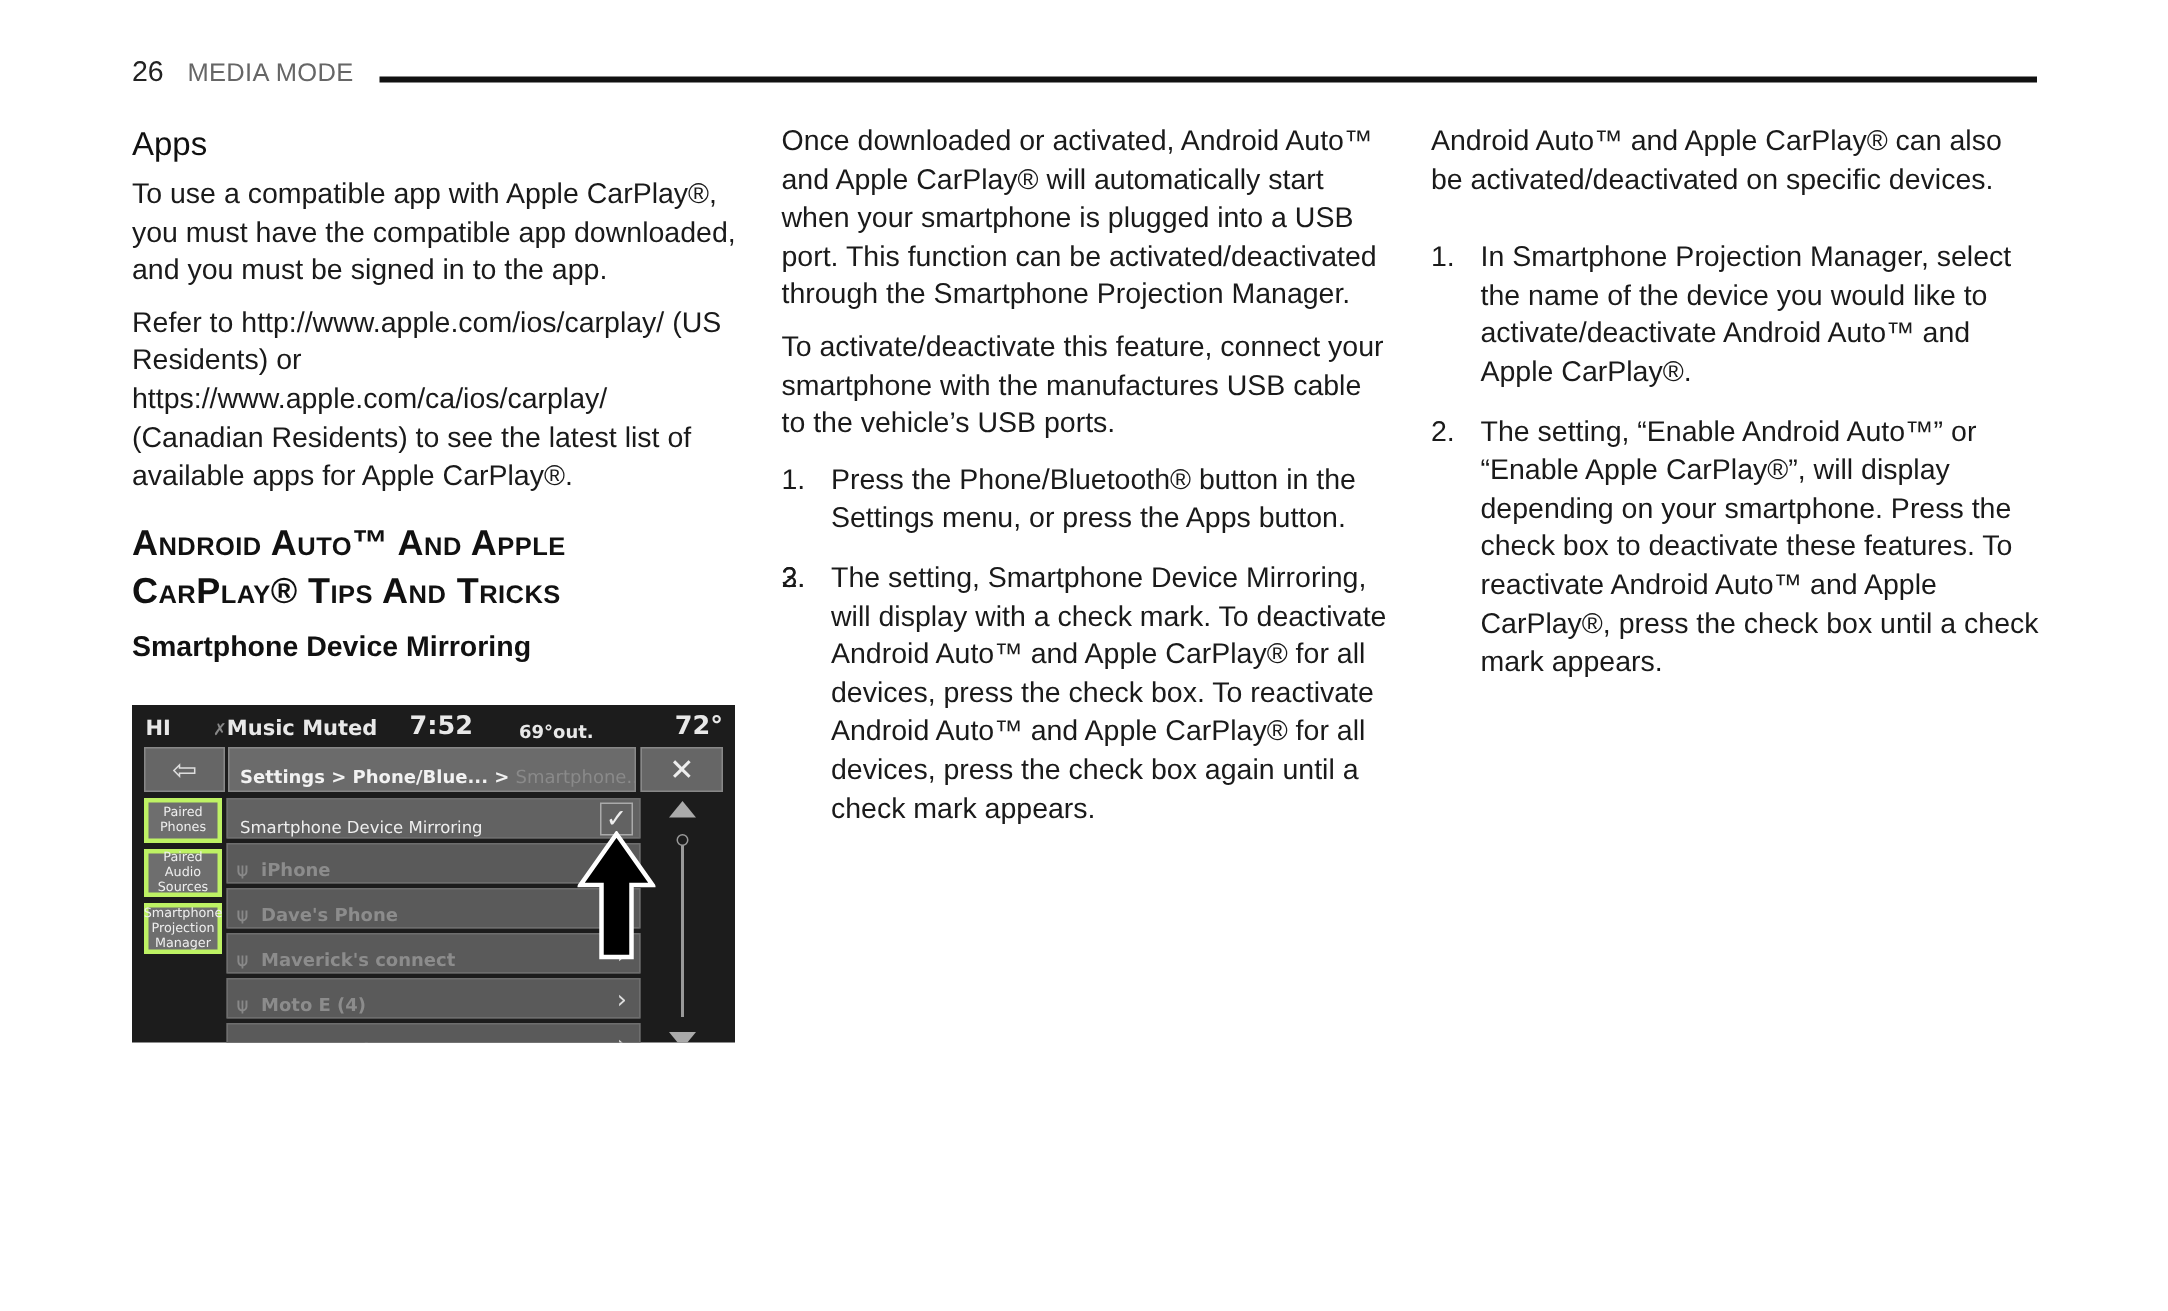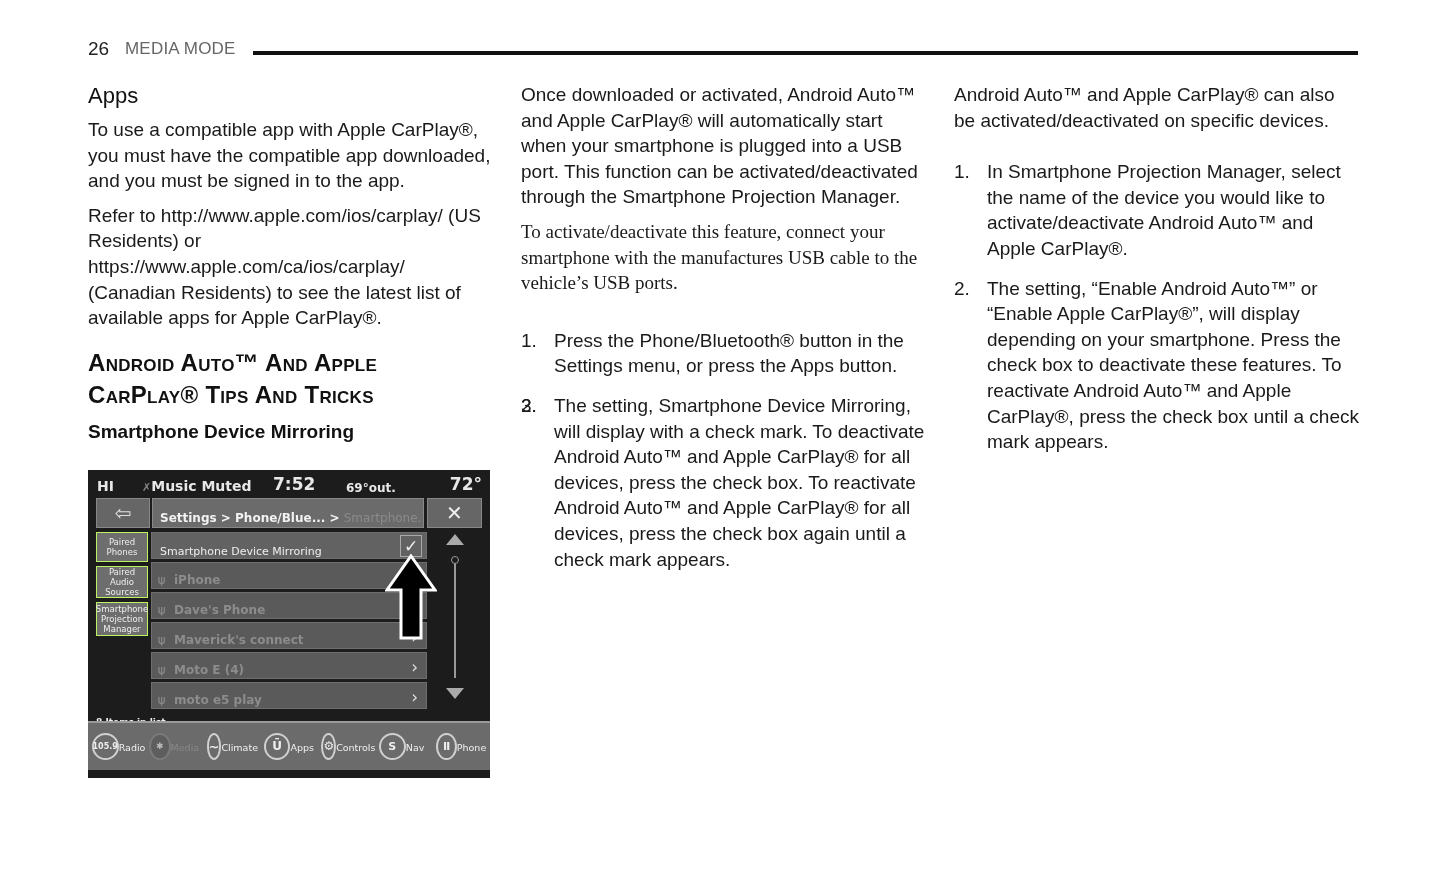--- a/index.html
+++ b/index.html
@@ -21,37 +21,37 @@
   .h-apps { font-size: 22px; font-weight: normal; margin: 0 0 7px 0; line-height: 28px; color: #111; }
   .para { margin: 0 0 9px 0; }
   .h-main { font-weight: bold; font-size: 24px; line-height: 32px; margin: 16px 0 8px 0; font-variant: small-caps; letter-spacing: 0.3px; color: #111; }
   .h-sub { font-size: 19px; margin: 0 0 26px 0; color: #111; }
 
   ol.steps { list-style: none; margin: 0; padding: 0; }
   ol.steps li { position: relative; padding-left: 33px; margin-bottom: 14px; }
   ol.steps li .num { position: absolute; left: 0; top: 0; }
 
   
-  .figure { position: relative; width: 402px; height: 308px; background: #1c1c1c; font-family: "DejaVu Sans", sans-serif; color: #e8e8e8; overflow: hidden; }
+  .figure { position: relative; width: 402px; height: 225px; background: #1c1c1c; font-family: "DejaVu Sans", sans-serif; color: #e8e8e8; overflow: hidden; }
   .status-bar { position: absolute; left: 0; top: 0; width: 402px; height: 26px; }
   .status-bar span { position: absolute; top: 4px; font-size: 14px; font-weight: bold; }
   .sb-hi { left: 9px; }
   .sb-muted { left: 54px; font-size: 13px !important; }
   .sb-time { left: 185px; font-size: 17px !important; top: 2px !important; }
   .sb-out { left: 258px; font-size: 12px !important; top: 6px !important; }
   .sb-temp { right: 8px; font-size: 17px !important; top: 2px !important; }
 
   .nav-bar { position: absolute; top: 28px; left: 8px; height: 30px; width: 386px; }
   .back-btn { position: absolute; left: 0; top: 0; width: 54px; height: 30px; background: #666; border: 1px solid #888; box-sizing: border-box; display:flex; align-items:center; justify-content:center; font-size: 20px; color: #ddd; }
   .crumb { position: absolute; left: 56px; top: 0; width: 272px; height: 30px; background: #6b6b6b; border: 1px solid #888; box-sizing: border-box; font-size: 12px; font-weight: bold; padding: 7px 0 0 7px; color: #f2f2f2; white-space: nowrap; overflow: hidden; }
   .crumb .dim { color: #8a8a8a; font-weight: normal; }
   .close-btn { position: absolute; left: 331px; top: 0; width: 55px; height: 30px; background: #666; border: 1px solid #888; box-sizing: border-box; display:flex; align-items:center; justify-content:center; font-size: 20px; color: #eee; }
 
   .side-tabs { position: absolute; left: 8px; top: 62px; width: 52px; }
-  .side-tab { width: 52px; background: #6e6e6e; border: 1px solid #bef264; box-sizing: border-box; font-size: 8.5px; line-height: 10px; text-align: center; color: #eee; margin-bottom: 4px; display: flex; align-items: center; justify-content: center; }
+  .side-tab { width: 52px; background: #6e6e6e; border: 3px solid #bef264; box-sizing: border-box; font-size: 8.5px; line-height: 10px; text-align: center; color: #eee; margin-bottom: 4px; display: flex; align-items: center; justify-content: center; }
 
   .list { position: absolute; left: 63px; top: 62px; width: 276px; }
   .list-row { height: 27px; margin-bottom: 3px; background: #5a5a5a; border: 1px solid #6e6e6e; box-sizing: border-box; position: relative; font-size: 12px; color: #8c8c8c; font-weight: bold; }
   .list-row.header-row { background: #626262; color: #eee; font-weight: normal; font-size: 11px; }
   .list-row .row-label { position: absolute; left: 8px; top: 6px; }
   .list-row .usb { position: absolute; left: 6px; top: 5px; font-size: 12px; color: #888; }
   .list-row .dev-label { position: absolute; left: 22px; top: 5px; }
   .list-row .chev { position: absolute; right: 8px; top: 2px; font-size: 17px; color: #ddd; font-weight: normal; }
   .checkbox { position: absolute; right: 4px; top: 2px; width: 22px; height: 22px; border: 1px solid #aaa; box-sizing: border-box; display:flex; align-items:center; justify-content:center; font-size: 17px; color: #eee; }
 
@@ -188,21 +188,21 @@
       <div class="bb-item">
         <div class="bb-icon" style="font-size:11px;">Ⅱ</div>
         <div class="bb-label">Phone</div>
       </div>
     </div>
   </div>
 </div>
 
 <div class="col col2">
   <p class="para">Once downloaded or activated, Android Auto™ and Apple CarPlay® will automatically start when your smartphone is plugged into a USB port. This function can be activated/deactivated through the Smartphone Projection Manager.</p>
-  <p class="para" style="margin-bottom:32px;font-family:Liberation Serif, serif;">To activate/deactivate this feature, connect your smartphone with the manufactures USB cable to the vehicle’s USB ports.</p>
+  <p class="para" style="margin-bottom:12px;">To activate/deactivate this feature, connect your smartphone with the manufactures USB cable to the vehicle’s USB ports.</p>
   <ol class="steps">
     <li><span class="num">1.</span><span>Press the Phone/Bluetooth® button in the Settings menu, or press the Apps button.</span></li>
     <li><span class="num">2.</span></li>
     <li><span class="num">3.</span><span>The setting, Smartphone Device Mirroring, will display with a check mark. To deactivate Android Auto™ and Apple CarPlay® for all devices, press the check box. To reactivate Android Auto™ and Apple CarPlay® for all devices, press the check box again until a check mark appears.</span></li>
   </ol>
 </div>
 
 <div class="col col3">
   <p class="para" style="margin-bottom:26px;">Android Auto™ and Apple CarPlay® can also be activated/deactivated on specific devices.</p>
   <ol class="steps">

